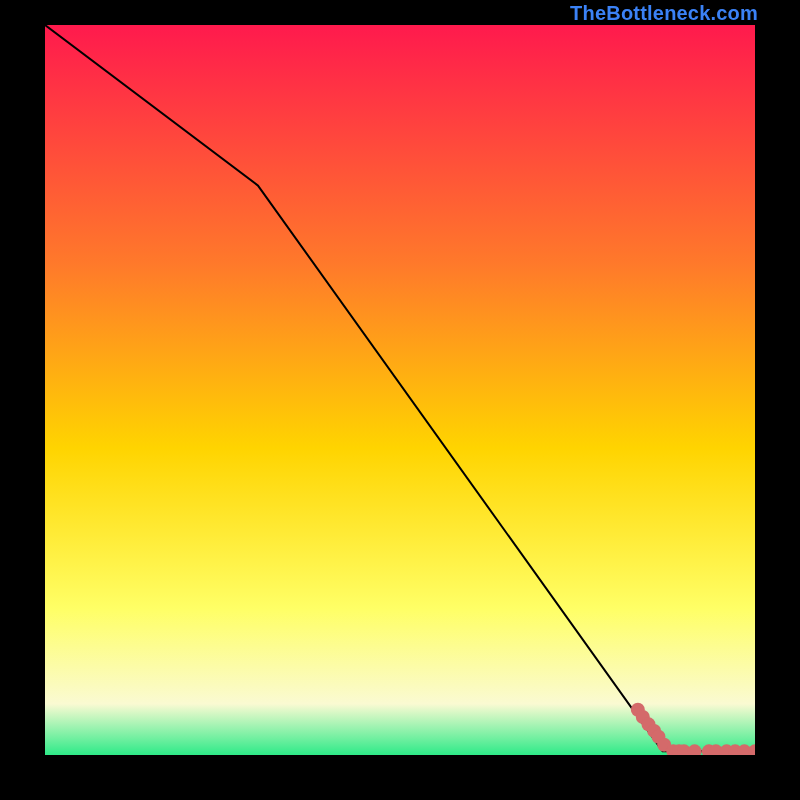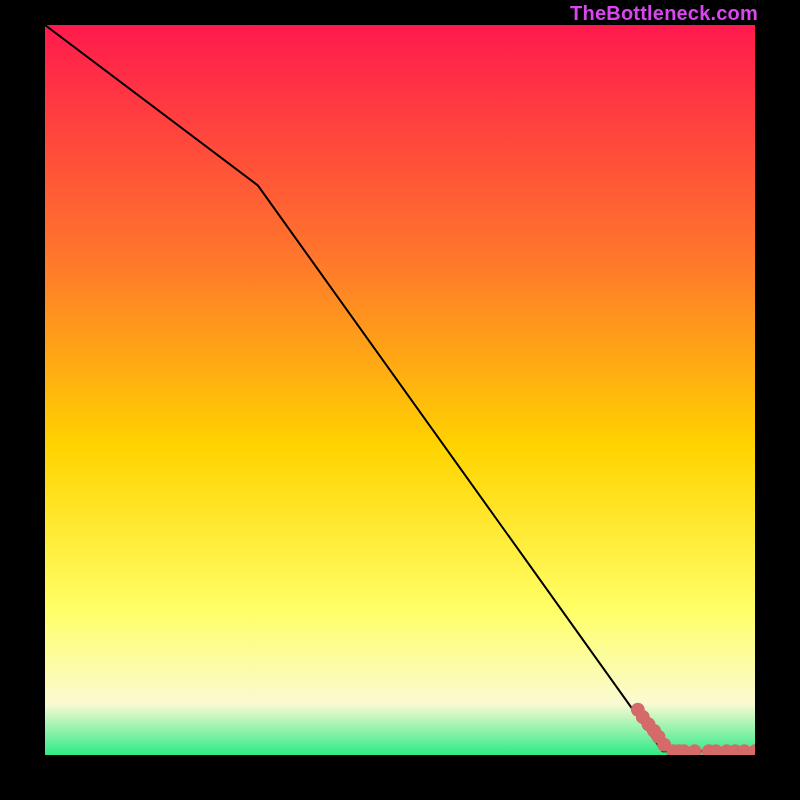--- a/index.html
+++ b/index.html
@@ -37,21 +37,21 @@
     width: 100%;
     height: 100%;
   }
   .attribution {
     position: absolute;
     top: 2px;
     right: 42px;
     font-family: Arial, Helvetica, sans-serif;
     font-size: 20px;
     font-weight: 600;
-    color: #d946ef;
+    color: #3b82f6;
     letter-spacing: 0.2px;
   }
 </style>
 </head>
 <body>
 
 <div class="stage">
   <div class="attribution">TheBottleneck.com</div>
 
   <div class="plot">

